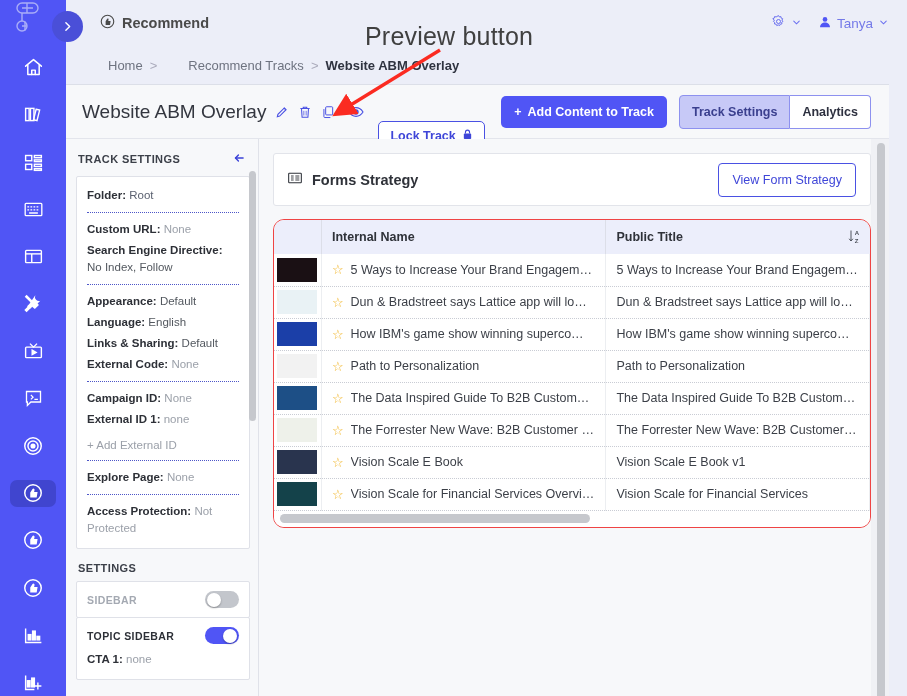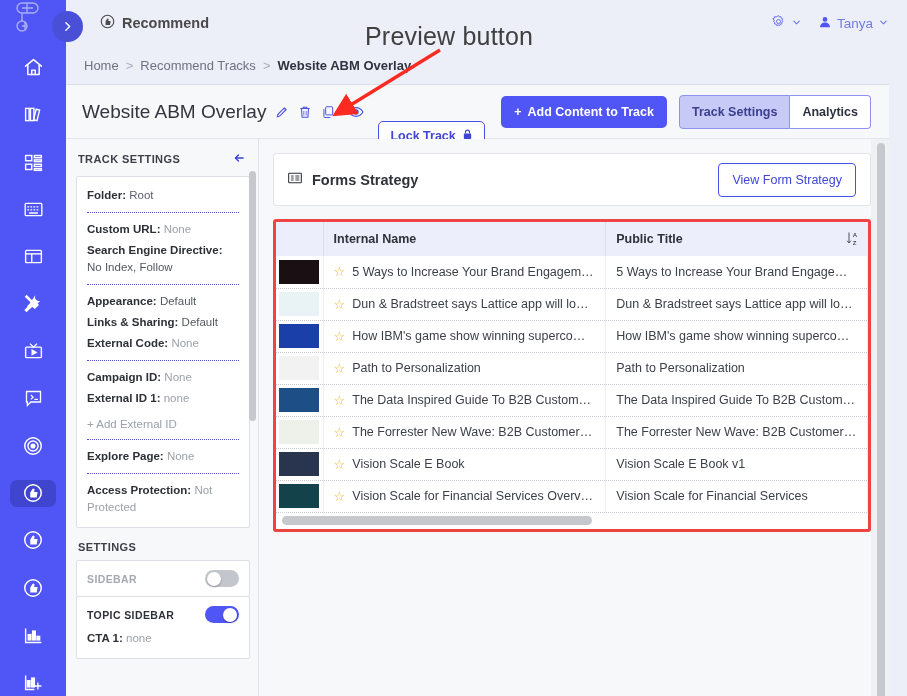--- a/index.html
+++ b/index.html
@@ -53,21 +53,21 @@
   .tb-item { display:flex; align-items:center; gap:5px; cursor:pointer; color:#7479e8; }
 
   
   #breadcrumb {
     position:absolute; left:66px; top:46px; width:823px; height:38px;
     background:#eceef8;
     display:flex; align-items:center;
     padding-left:18px; font-size:13px; color:#6e7380;
     gap:7px;
   }
-  #breadcrumb .crumb { cursor:pointer; }
+  #breadcrumb .crumb { cursor:pointer;margin-left:24px; }
   #breadcrumb .sep { color:#aab; }
   #breadcrumb .current { color:#2f3340; font-weight:bold; cursor:default; }
 
   
   #page {
     position:absolute; left:66px; top:84px; width:823px; height:612px;
     background:#f7f8fa;
     border-top:1px solid #dcdfe8;
   }
 
@@ -159,21 +159,21 @@
     margin-bottom:13px; height:53px;
     display:flex; align-items:center; padding:0 14px 0 13px;
   }
   #forms-title { font-size:14.5px; font-weight:bold; color:#2f3239; display:flex; align-items:center; gap:9px;}
   #view-form-btn {
     margin-left:auto; border:1px solid #4a51e3; border-radius:4px;
     background:#fff; color:#3f46d8; font-size:12.5px; padding:9px 13px; cursor:pointer;
   }
 
   #table-card {
-    background:#fff; border:3px solid #ef4444; border-radius:3px;
+    background:#fff; border:1px solid #ef4444; border-radius:11px;
     overflow:hidden;
   }
   table { border-collapse:collapse; width:100%; table-layout:fixed; }
   thead th {
     background:#eceefb; height:34px; font-size:12.5px; color:#2f3239;
     text-align:left; font-weight:bold; padding:0 10px;
     border-right:1px solid #dcdee8;
   }
   th.c-thumb { width:45px; padding:0; }
   th.c-name  { width:270px; }
@@ -463,20 +463,24 @@
           <b>Search Engine Directive:</b><br>
           <span>No Index, Follow</span>
         </div>
         <div class="dotline"></div>
 
         <div class="row">
           <b>Appearance:</b>
           <span>Default</span>
         </div>
         <div class="row">
+          <b>Language:</b>
+          <span>English</span>
+        </div>
+        <div class="row">
           <b>Links &amp; Sharing:</b>
           <span>Default</span>
         </div>
         <div class="row">
           <b>External Code:</b>
           <span class="muted">None</span>
         </div>
         <div class="dotline"></div>
 
         <div class="row">

